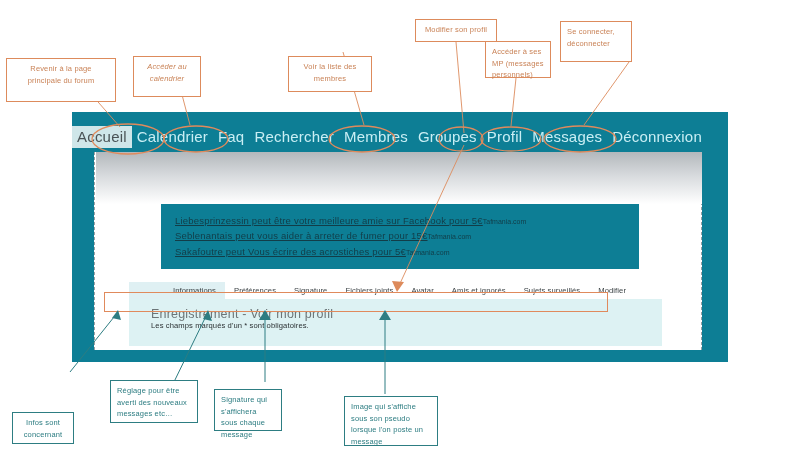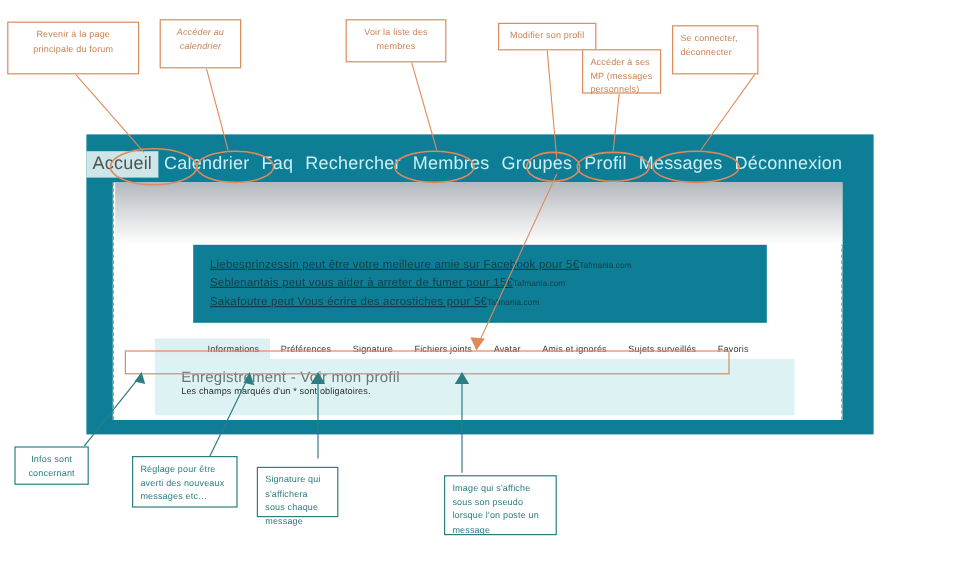--- a/index.html
+++ b/index.html
@@ -26,21 +26,21 @@
     letter-spacing: 0.15px;
   }
   .callout.orange {
     border: 1.2px solid #dd8b5c;
     color: #c98256;
   }
   .callout.teal {
     border: 1.2px solid #2d7d82;
     color: #2d7d82;
   }
-  .callout.center { text-align: center; }
+  .callout.center { text-align: center; margin-top: 40px; }
 
   
   #leaders {
     position: absolute;
     left: 0; top: 0;
     width: 800px; height: 474px;
     pointer-events: none;
   }
 
   
@@ -213,21 +213,21 @@
     </div>
 
     <div id="tab-strip">
       <div class="tab active">Informations</div>
       <div class="tab">Préférences</div>
       <div class="tab">Signature</div>
       <div class="tab">Fichiers joints</div>
       <div class="tab">Avatar</div>
       <div class="tab">Amis et ignorés</div>
       <div class="tab">Sujets surveillés</div>
-      <div class="tab">Favoris</div>
+      <div class="tab">Modifier</div>
     </div>
 
     <div id="profile-panel">
       <div id="profile-title">Enregistrement - Voir mon profil</div>
       <div id="profile-note">Les champs marqués d'un * sont obligatoires.</div>
     </div>
   </div>
 </div>
 
 <div id="tab-highlight"></div>
@@ -281,13 +281,13 @@
 <div class="callout orange" style="left:485px; top:41px; width:66px; height:37px;">Accéder à ses MP (messages personnels)</div>
 
 <div class="callout orange" style="left:560px; top:21px; width:72px; height:41px;">Se connecter, déconnecter</div>
 
 <div class="callout teal center" style="left:12px; top:372px; width:62px; height:32px;">Infos sont concernant</div>
 
 <div class="callout teal" style="left:110px; top:380px; width:88px; height:43px;">Réglage pour être averti des nouveaux messages etc…</div>
 
 <div class="callout teal" style="left:214px; top:389px; width:68px; height:42px;">Signature qui s'affichera sous chaque message</div>
 
-<div class="callout teal" style="left:370px; top:396px; width:94px; height:50px;">Image qui s'affiche sous son pseudo lorsque l'on poste un message</div>
+<div class="callout teal" style="left:344px; top:396px; width:94px; height:50px;">Image qui s'affiche sous son pseudo lorsque l'on poste un message</div>
 
 </body></html>

